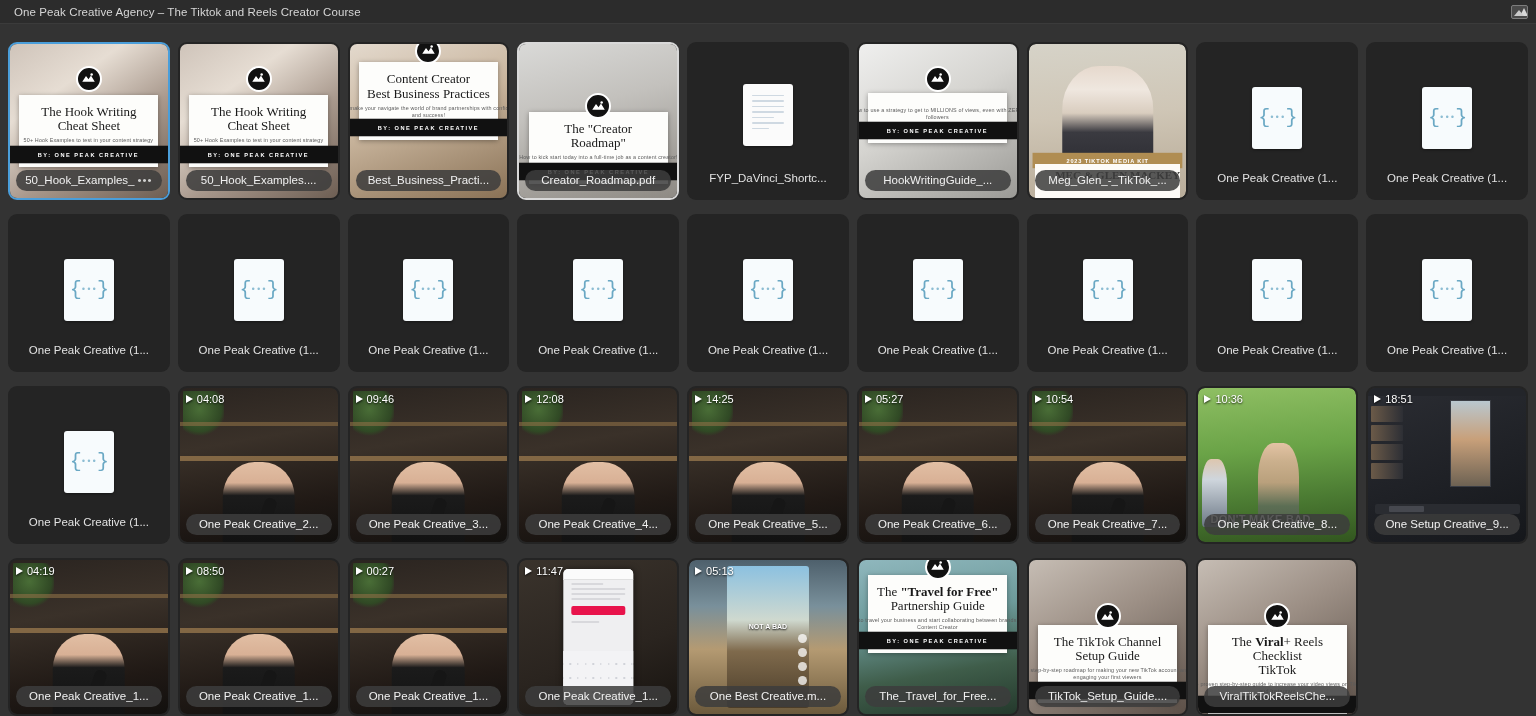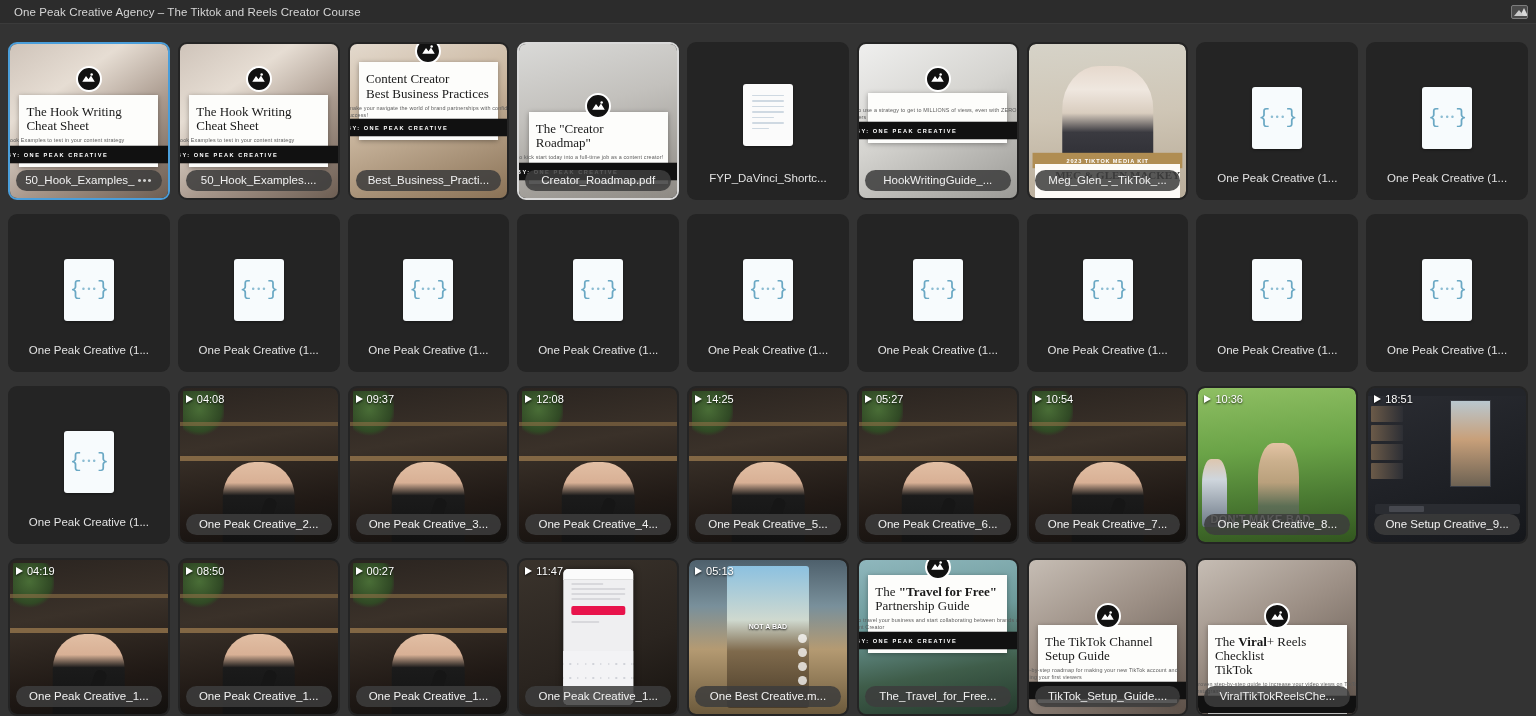--- a/index.html
+++ b/index.html
@@ -133,21 +133,21 @@
   .doc-ico span:nth-child(5){width:68%}
   .doc-ico span:nth-child(6){width:100%}
   .doc-ico span:nth-child(7){width:52%}
 
   
   .poster { position:absolute; inset:0; }
   .poster .bg { position:absolute; inset:0; }
   .poster .card {
     position:absolute; left:6%; right:6%; top:26%;
     background:#fdfdfb; padding:10px 7px 6px;
-    text-align:left;
+    text-align:center;
     box-shadow:0 1px 5px rgba(0,0,0,.35);
   }
   .poster .card h4 {
     font-family:"Liberation Serif", serif;
     font-size:13px; line-height:1.08; color:#191919; font-weight:400;
   }
   .poster .card h4 b { font-weight:700; }
   .poster .card p {
     font-size:3.6px; line-height:1.5; color:#5c5c5c; margin-top:4px;
     transform:scale(1.5); transform-origin:center top; letter-spacing:.1px;
@@ -528,21 +528,21 @@
       <div class="tile">
         <div class="thumb bg-studio">
           <div class="scene-plant"></div>
           <div class="scene-shelf2"></div>
           <div class="scene-shelf"></div>
           <div class="scene-person"></div>
           <div class="scene-mic"></div>
         </div>
         <div class="duration">
           <span class="play"></span>
-          <span>09:37</span>
+          <span>09:46</span>
         </div>
         <div class="caption">
           <span>One Peak Creative_3...</span>
         </div>
       </div>
     </div>
     <div class="cell">
       <div class="tile">
         <div class="thumb bg-studio">
           <div class="scene-plant"></div>

